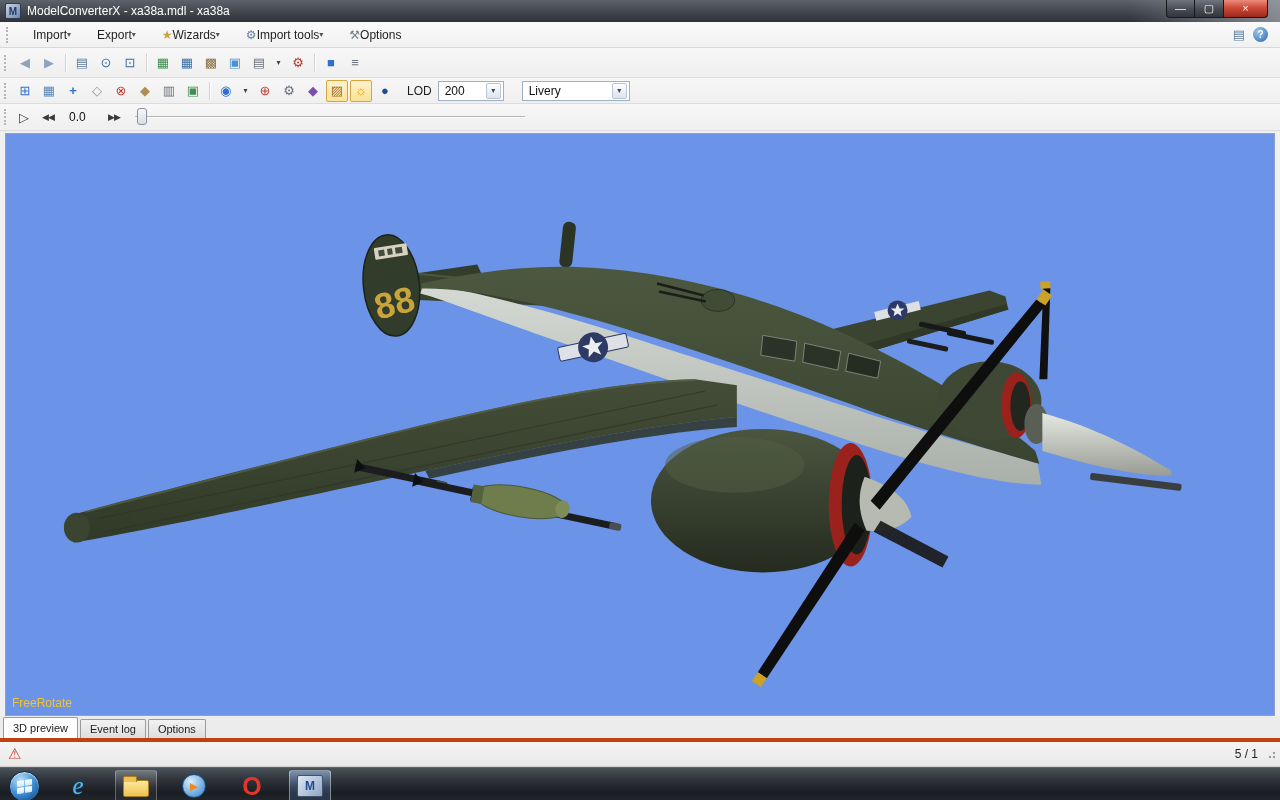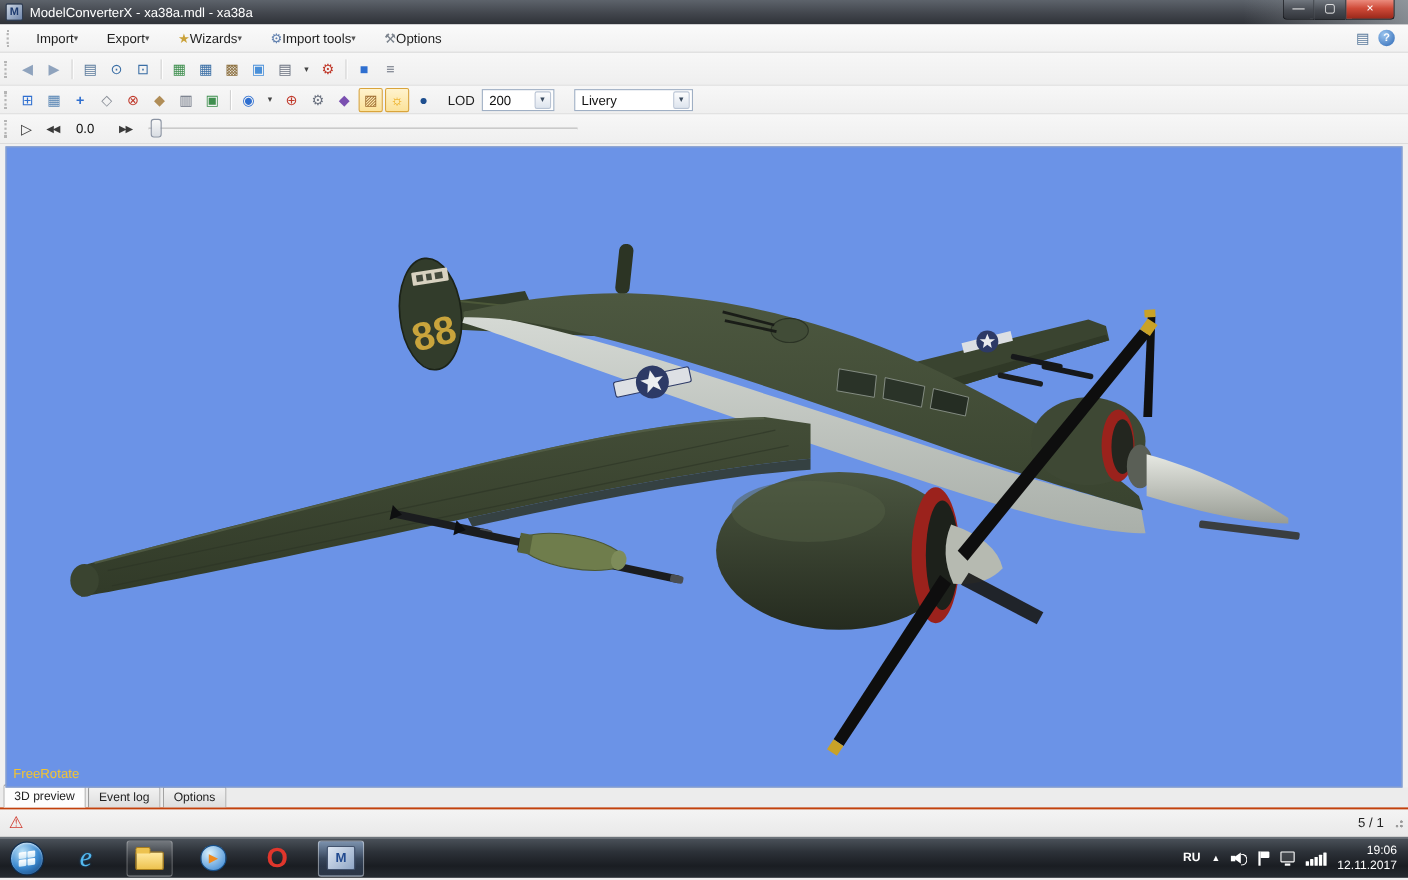--- a/index.html
+++ b/index.html
@@ -58,22 +58,22 @@
   .slider .track { position:absolute; left:0; right:0; top:9px; height:2px; background:#b4b4b4; border-bottom:1px solid #fff; }
   .slider .thumb { position:absolute; left:2px; top:1px; width:10px; height:17px; border-radius:3px;
                    background:linear-gradient(#f8f8f8,#d9dde3); border:1px solid #8a93a2; }
 
   
   .viewport-wrap { height:585px; padding:2px 5px 0 5px; background:#f0f0f0; }
   .viewport { position:relative; width:1270px; height:583px; background:#6b93e7; overflow:hidden; border:1px solid #8ea2c8; }
   .freerotate { position:absolute; left:6px; bottom:5px; font-size:12px; color:#f4c430; }
 
   
-  .tabbar { height:20px; background:#ececec; display:flex; align-items:flex-end; padding-left:3px;
-            border-bottom:2px solid #c2410c; }
+  .tabbar { height:26px; background:#ececec; display:flex; align-items:flex-end; padding-left:3px;
+            border-bottom:4px solid #c2410c; }
   .tab { font-size:11px; color:#222; padding:3px 9px 3px 9px; border:1px solid #9a9a9a; border-bottom:none;
          background:linear-gradient(#f2f2f2,#dedede); margin-right:2px; border-radius:2px 2px 0 0; height:19px; }
   .tab.active { background:#fdfdfd; height:21px; padding-top:4px; }
   .statusbar { height:25px; background:linear-gradient(#f4f4f4,#e9e9e9); display:flex; align-items:center;
                padding:0 6px; font-size:12px; color:#222; border-bottom:1px solid #d0d0d0; }
   .warn { color:#cf3a2e; font-size:15px; margin-left:2px; }
   .status-pages { margin-left:auto; padding-right:16px; }
   .size-grip { position:absolute; right:2px; width:10px; height:10px;
                background:
                  radial-gradient(circle at 2px 8px,#9a9a9a 1px,transparent 1.5px),
@@ -400,36 +400,15 @@
     </div>
     <div class="task-icon">
       <div class="wmp">▶</div>
     </div>
     <div class="task-icon">
       <span class="opera-o">O</span>
     </div>
     <div class="task-icon active">
       <div class="mcx">M</div>
     </div>
-    <div class="tray">
-      <span class="tray-lang">RU</span>
-      <span class="tray-up">▲</span>
-      <div class="vol">
-          <span class="cone"></span>
-          <span class="box"></span>
-        </div>
-      <div class="aflag"></div>
-      <div class="mon"></div>
-      <div class="net">
-        <i style="height:4px"></i>
-          <i style="height:6px"></i>
-          <i style="height:8px"></i>
-          <i style="height:10px"></i>
-          <i style="height:12px"></i>
-      </div>
-      <div class="clock">
-        <div>19:06</div>
-        <div>12.11.2017</div>
-      </div>
-    </div>
   </div>
 
 </div>
 
 </body></html>

